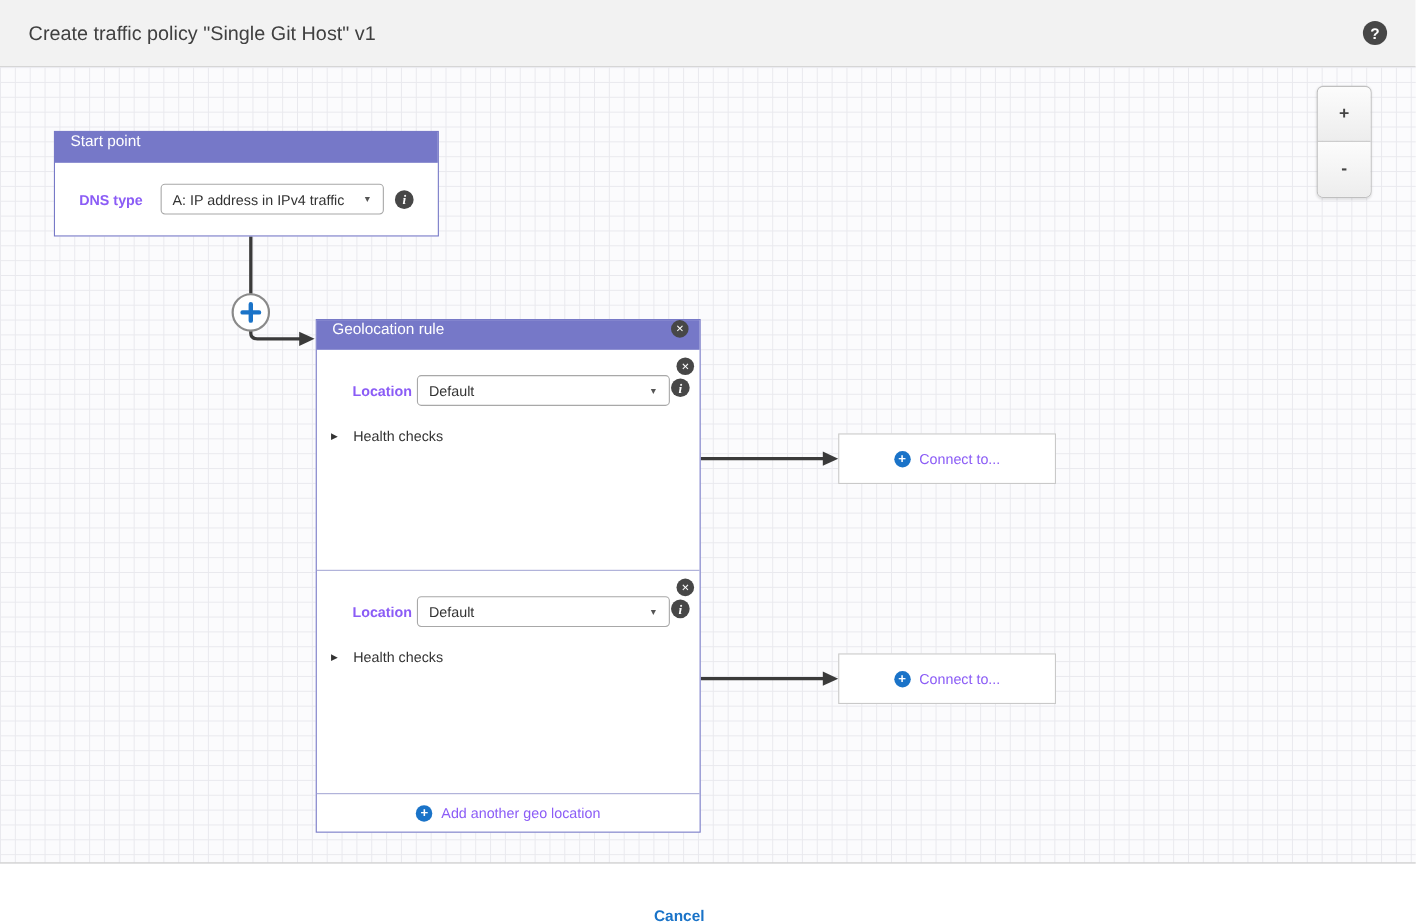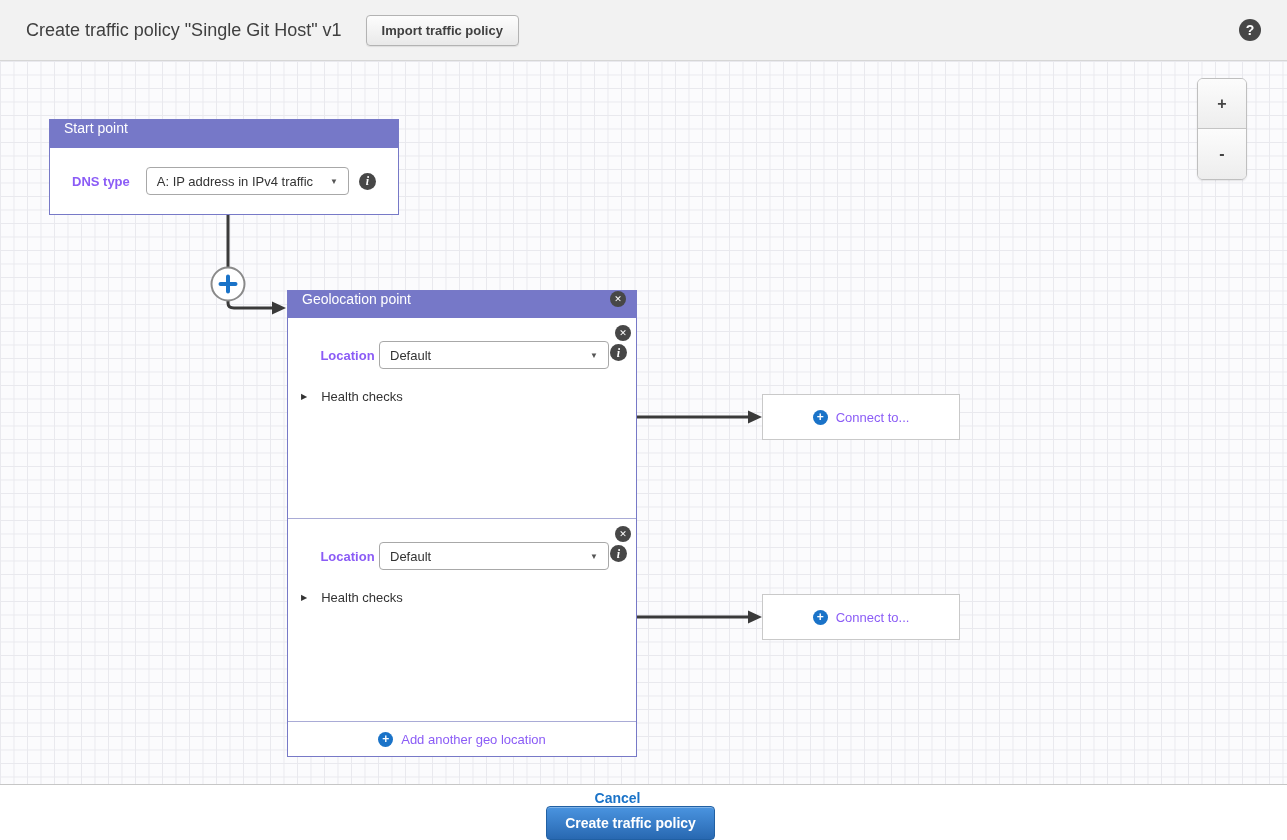--- a/index.html
+++ b/index.html
@@ -81,21 +81,20 @@
   .cancel-link { color:#1a73c8; font-size:14px; font-weight:bold; margin-right:26px; cursor:pointer; }
   .create-btn { padding:8px 18px; font-size:14px; font-weight:bold; color:#fff;
     background:linear-gradient(#4a94e0,#2868b1); border:1px solid #2160a3; border-radius:4px;
     cursor:pointer; box-shadow:inset 0 1px 0 rgba(255,255,255,.3); }
 </style>
 </head>
 <body>
 
 <div class="topbar">
   <div class="page-title">Create traffic policy "Single Git Host" v1</div>
-  <button class="import-btn">Import traffic policy</button>
   <div class="help-icon">?</div>
 </div>
 
 <div class="canvas">
 
   <svg class="wires" viewBox="0 0 1287 724">
     <path d="M228,153 L228,206" stroke="#3a3a3a" stroke-width="3" fill="none"></path>
     <path d="M228,240 L228,242 Q228,247 234,247 L273,247" stroke="#3a3a3a" stroke-width="3" fill="none"></path>
     <polygon points="272,240.5 286,247 272,253.5" fill="#3a3a3a"></polygon>
     <g style="pointer-events:auto;cursor:pointer;">
@@ -124,21 +123,21 @@
         <span class="caret">▼</span>
       </div>
       <span class="icon-round">
           <span class="info-i">i</span>
         </span>
     </div>
   </div>
 
   <div class="node geo-node">
     <div class="node-header">
-      <span>Geolocation point</span>
+      <span>Geolocation rule</span>
       <span class="spacer"></span>
       <span class="icon-round close-x">✕</span>
     </div>
 
     <div class="geo-section">
       <span class="icon-round close-x sec-close">✕</span>
       <div class="loc-row">
         <span class="fld-label">Location</span>
         <div class="select">
           <span>Default</span>
@@ -184,14 +183,13 @@
   </div>
   <div class="connect-box second">
     <span class="blue-plus">+</span>
     <span class="link-blue">Connect to...</span>
   </div>
 
 </div>
 
 <div class="bottombar">
   <span class="cancel-link">Cancel</span>
-  <button class="create-btn">Create traffic policy</button>
 </div>
 
 </body></html>

